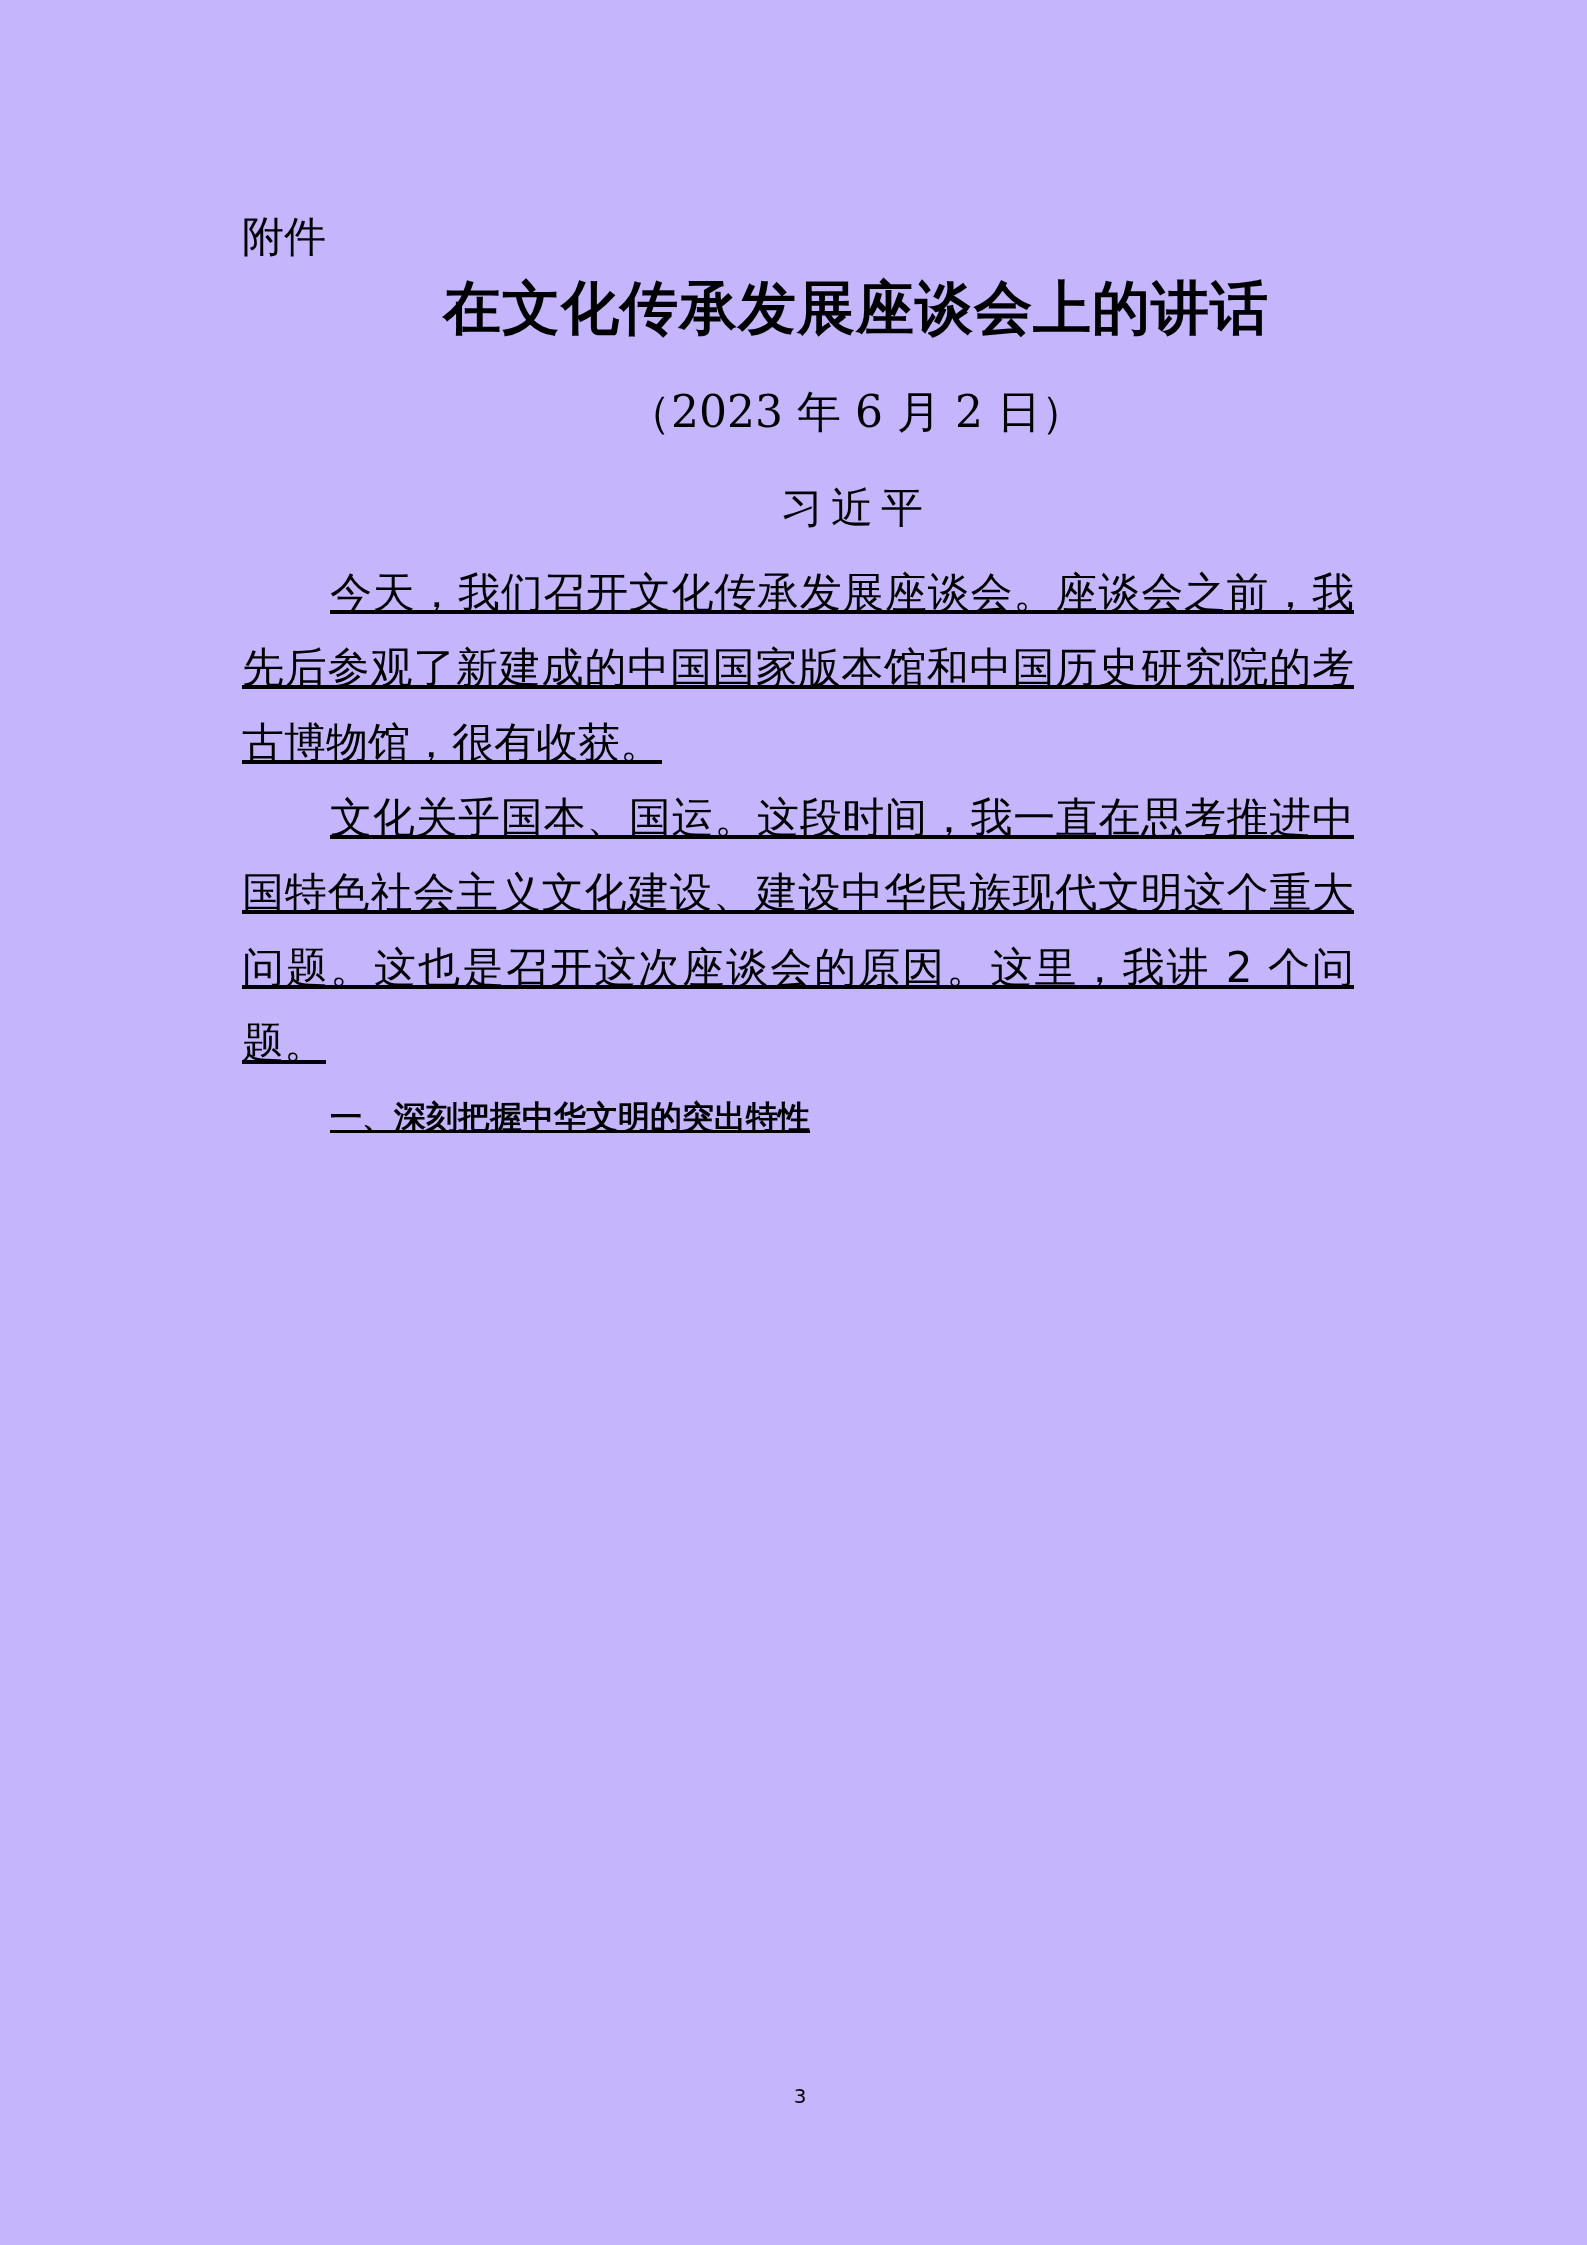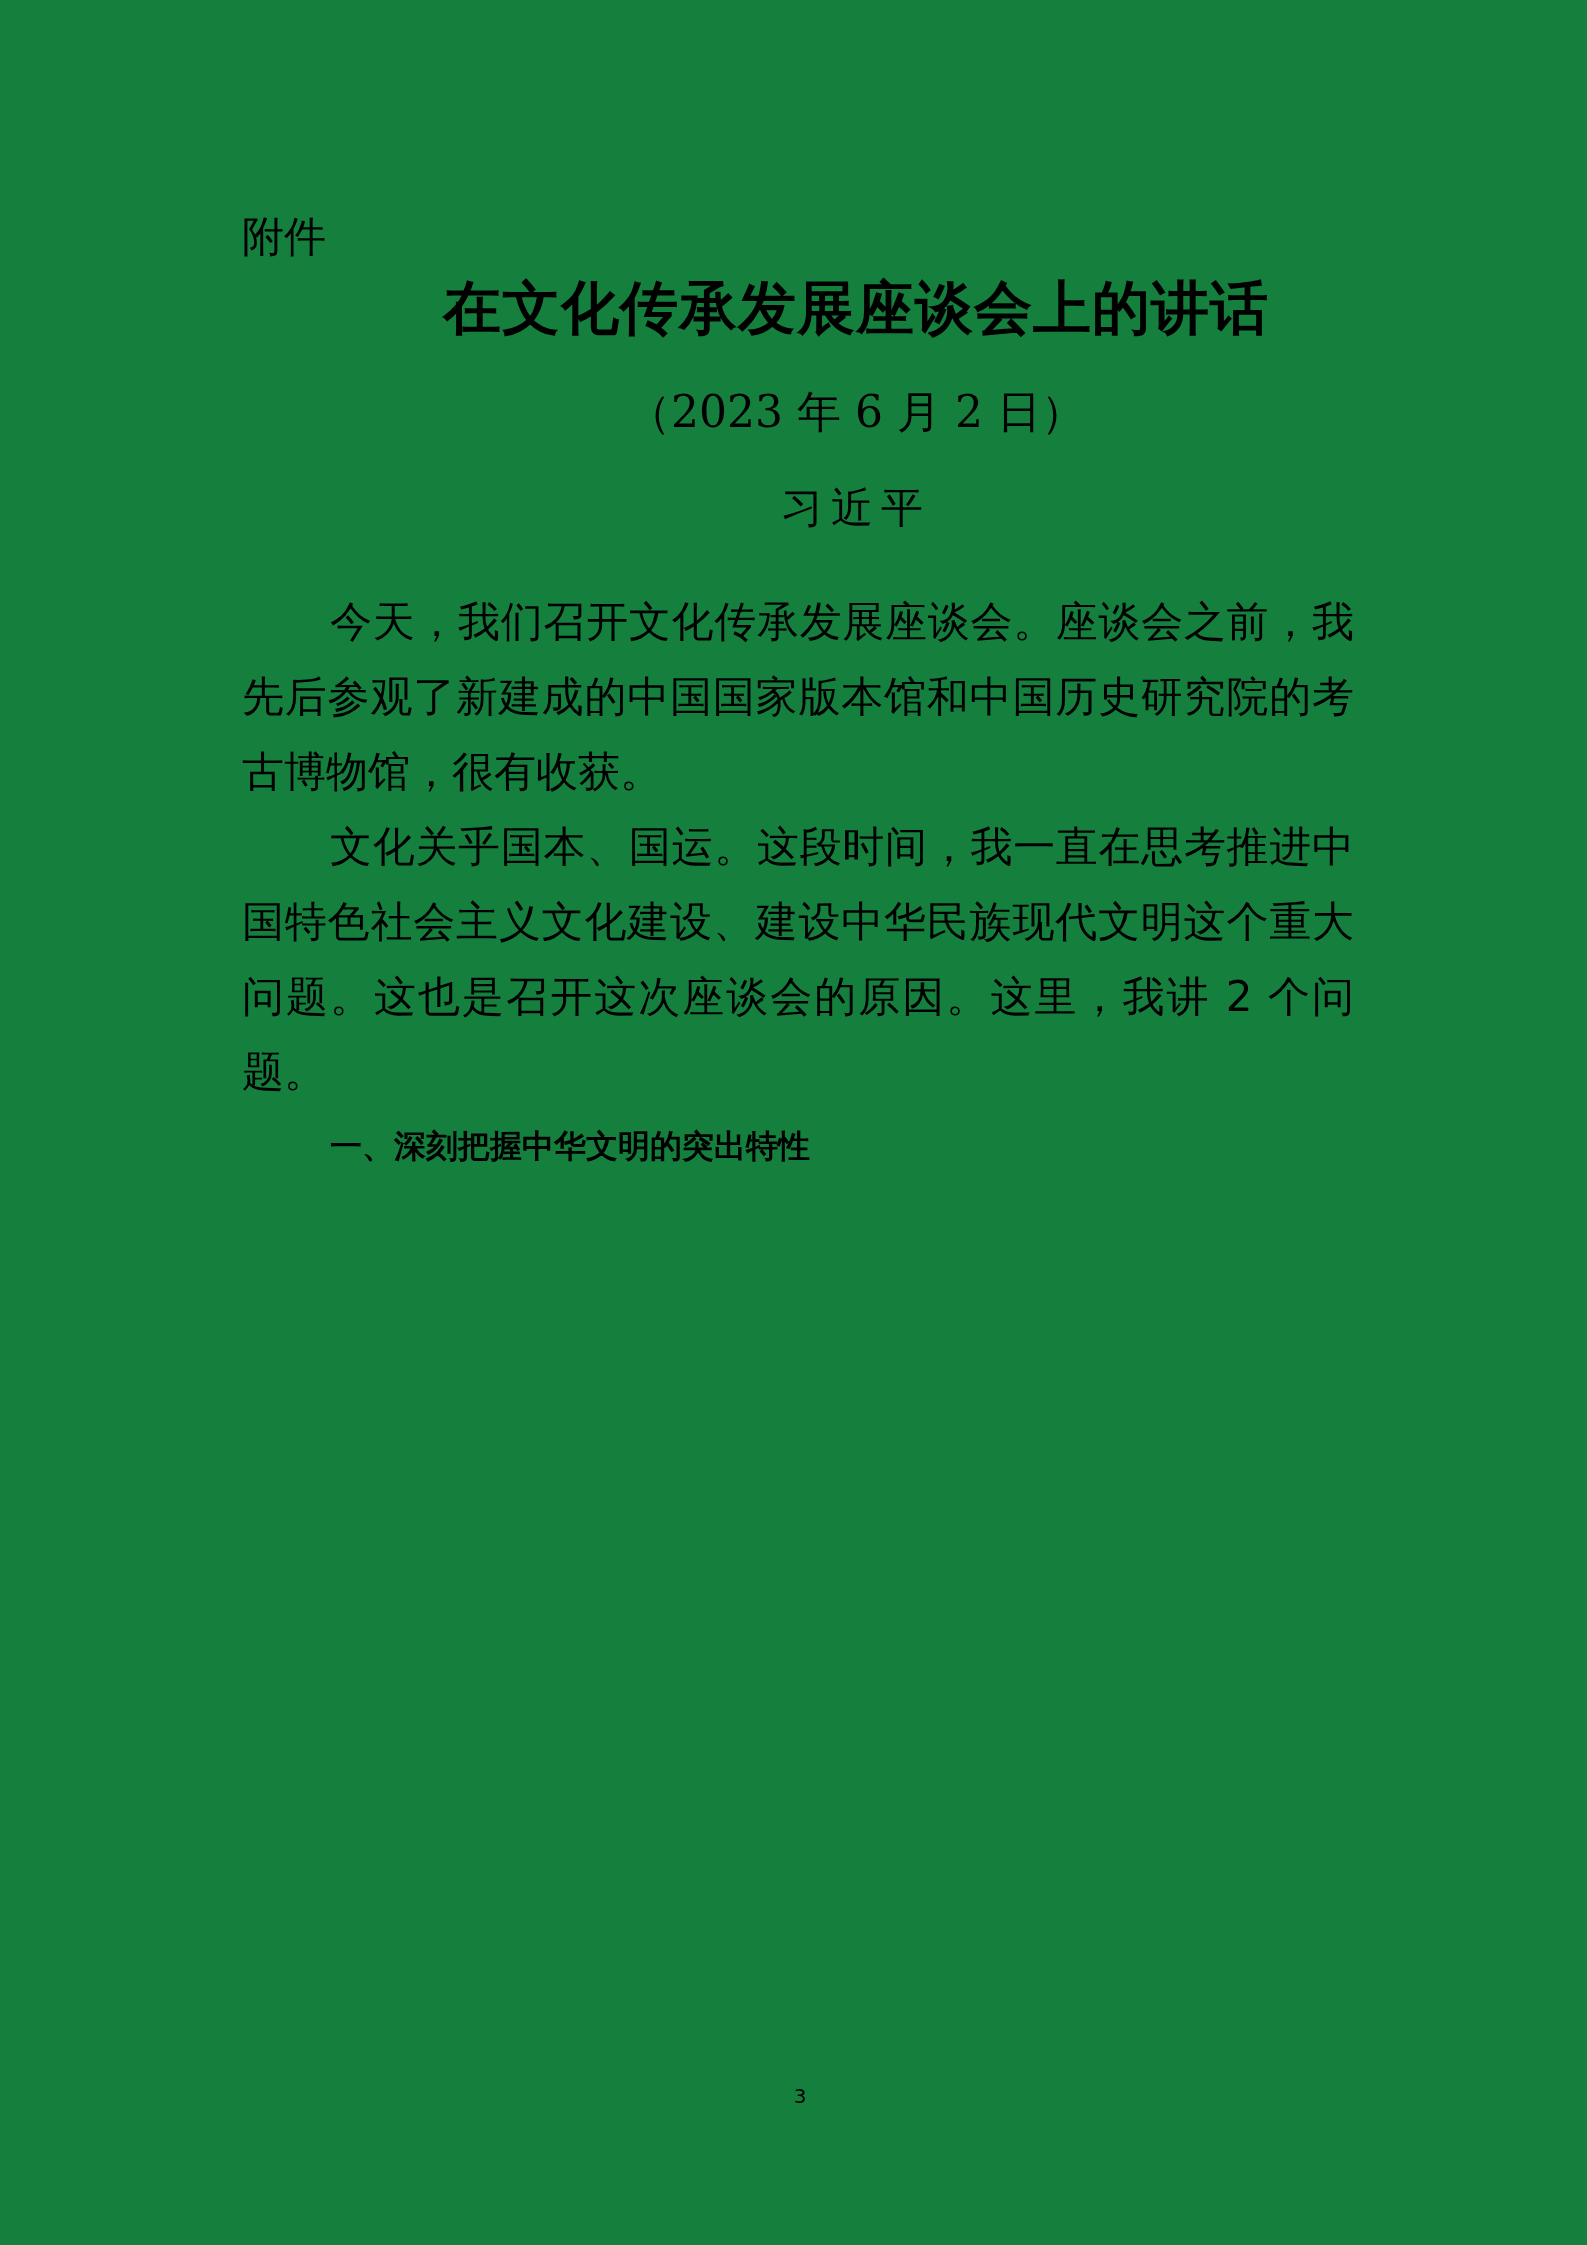--- a/index.html
+++ b/index.html
@@ -1,28 +1,28 @@
 <!DOCTYPE html>
 <html><head>
 <meta charset="utf-8">
 <style>
   html, body { margin: 0; padding: 0; background: #ffffff; }
   body { width: 1587px; height: 2245px; position: relative; overflow: hidden;
          font-family: "DejaVu Sans", "Liberation Sans", sans-serif; color: #000; }
-  .page { position: absolute; left: 0; top: 0; width: 1587px; height: 2245px; background: #15803d; }
+  .page { position: absolute; left: 0; top: 0; width: 1587px; height: 2245px; background: #c4b5fd; }
   .attach { position: absolute; left: 242px; top: 212px; font-size: 42px; line-height: 50px; }
   .title { position: absolute; left: 0; width: 1712px; top: 272px; text-align: center;
            font-family: "DejaVu Serif", "Liberation Serif", serif; font-weight: bold;
            font-size: 58px; line-height: 72px; letter-spacing: 1px; }
   .date { position: absolute; left: 0; width: 1712px; top: 384px; text-align: center;
           font-family: "DejaVu Serif", "Liberation Serif", serif; font-size: 44px; line-height: 56px; }
   .author { position: absolute; left: 0; width: 1712px; top: 480px; text-align: center;
             font-family: "DejaVu Serif", "Liberation Serif", serif; font-size: 42px; line-height: 56px;
             letter-spacing: 8px; }
-  .body { position: absolute; left: 242px; top: 584px; width: 1112px; }
+  .body { position: absolute; left: 242px; top: 555px; width: 1112px; text-decoration: underline; }
   .p { font-size: 42px; line-height: 75px; text-indent: 88px; margin: 0; text-align: justify;
        text-justify: inter-character; }
   .h { font-size: 32px; line-height: 75px; text-indent: 88px; margin: 0; font-weight: bold; }
   .pagenum { position: absolute; left: 0; width: 1600px; top: 2084px; text-align: center;
              font-size: 20px; line-height: 24px; }
 </style>
 </head>
 <body>
 
 <div class="page">

